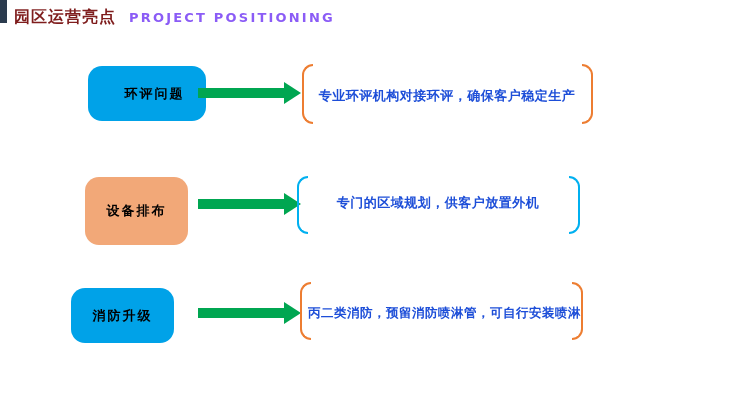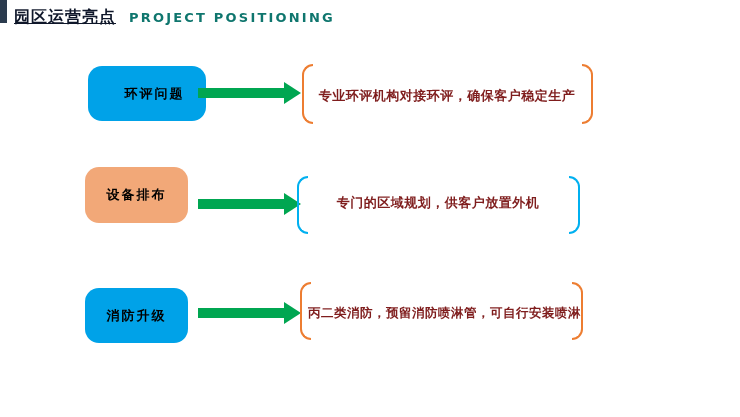--- a/index.html
+++ b/index.html
@@ -15,22 +15,22 @@
   .header{position:absolute;left:14px;top:7px;display:flex;align-items:center;gap:13px;}
   .title-cn{font-size:16px;font-weight:bold;letter-spacing:1px;}
   .title-en{font-size:13px;font-weight:bold;letter-spacing:2.2px;}
   
   .topic-box{
     position:absolute;width:103px;height:55px;border-radius:14px;
     display:flex;align-items:center;justify-content:center;
     font-size:13px;font-weight:bold;color:#000;letter-spacing:2px;
   }
   .r1 .topic-box{left:88px;top:66px;}
-  .r2 .topic-box{left:85px;top:167px;height:56px;}
-  .r3 .topic-box{left:85px;top:288px;}
+  .r2 .topic-box{left:85px;top:177px;height:68px;}
+  .r3 .topic-box{left:71px;top:288px;}
   
   .arrow-shaft{position:absolute;left:198px;width:86px;height:10px;}
   .r1 .arrow-shaft{top:88px;}
   .r2 .arrow-shaft{top:199px;}
   .r3 .arrow-shaft{top:308px;}
   .arrow-head{
     position:absolute;left:284px;width:0;height:0;
     border-top:11px solid transparent;border-bottom:11px solid transparent;
     border-left:17px solid #00a651;
   }
@@ -46,35 +46,35 @@
   .r1 .bracket.right{left:582px;}
   .r2 .bracket{top:176px;}
   .r2 .bracket.left{left:297px;}
   .r2 .bracket.right{left:569px;}
   .r3 .bracket{top:282px;}
   .r3 .bracket.left{left:300px;}
   .r3 .bracket.right{left:572px;}
   
   .detail-text{
     position:absolute;text-align:center;white-space:nowrap;
-    font-size:13px;font-weight:bold;color:#7f1d1d;letter-spacing:0.5px;
+    font-size:13px;font-weight:bold;color:#1d4ed8;letter-spacing:0.5px;
   }
   .r1 .detail-text{left:312px;top:87px;width:270px;}
   .r2 .detail-text{left:307px;top:194px;width:262px;}
   .r3 .detail-text{left:308px;top:305px;width:266px;font-size:12.5px;}
 </style>
 </head>
 <body>
 
 <div id="slide">
 
   <div class="accent-bar" style="background: rgb(43, 59, 78);"></div>
   <div class="header">
-    <span class="title-cn" style="color: #0f172a; text-decoration: underline;">园区运营亮点</span>
-    <span class="title-en" style="color: #0f766e;">PROJECT POSITIONING</span>
+    <span class="title-cn" style="color: #7f1d1d;">园区运营亮点</span>
+    <span class="title-en" style="color: #8b5cf6;">PROJECT POSITIONING</span>
   </div>
 
   <div class="row r1">
     <div class="topic-box" style="background: rgb(0, 162, 232); padding-left: 15px;">
       <span>环评问题</span>
     </div>
     <div class="arrow-shaft" style="background: rgb(0, 166, 81);"></div>
     <div class="arrow-head" style="border-left-color: rgb(0, 166, 81);"></div>
     <div class="bracket left" style="border-color: rgb(237, 125, 49);"></div>
     <div class="detail-text">专业环评机构对接环评，确保客户稳定生产</div>

